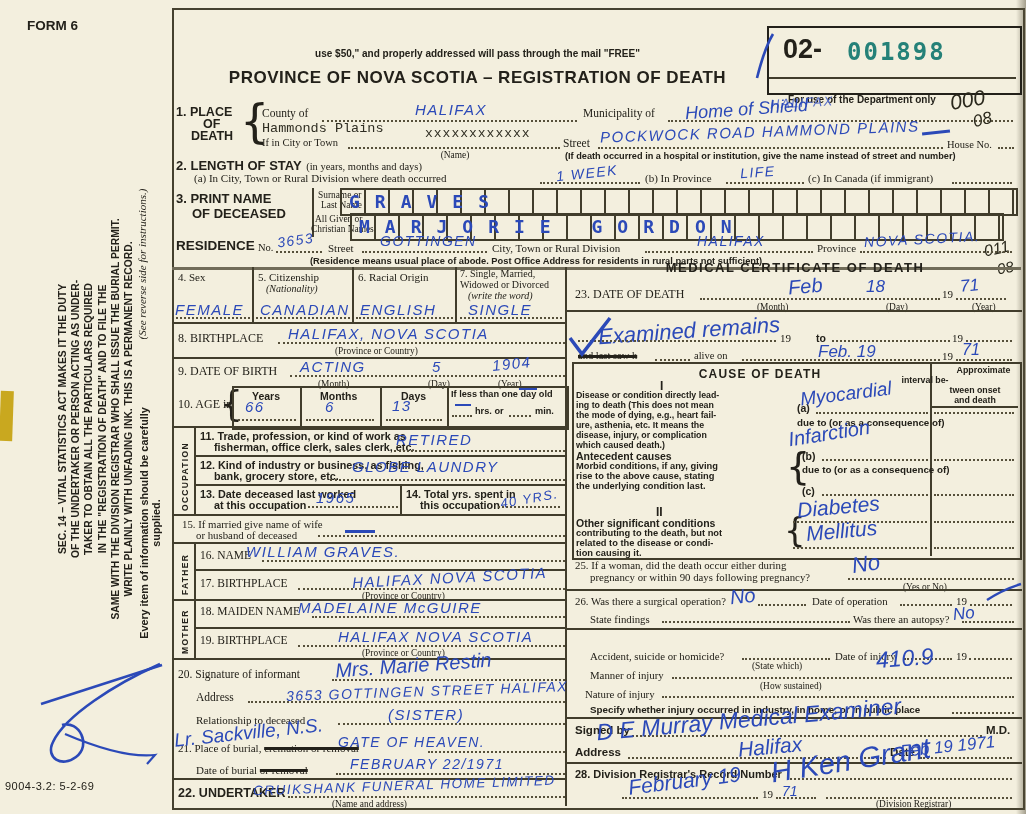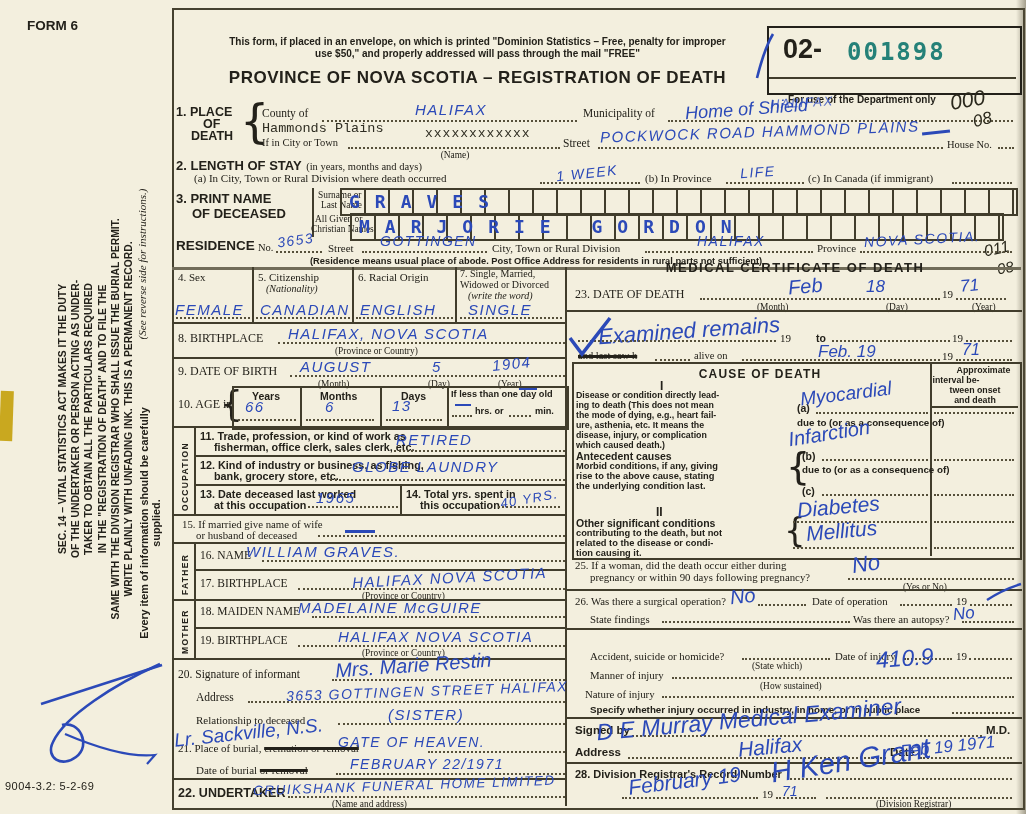--- a/index.html
+++ b/index.html
@@ -52,21 +52,20 @@
   <svg style="left:35px;top:652px" width="135" height="118">
     <path d="M125,12 C80,32 30,64 18,90 C10,106 27,116 41,105 C57,93 44,68 27,73" stroke="#2b49b8" stroke-width="2.6" fill="none"></path>
     <path d="M6,52 L127,13" stroke="#2b49b8" stroke-width="2.4" fill="none"></path>
     <path d="M30,82 C58,94 92,106 120,103 L112,112" stroke="#2b49b8" stroke-width="2.2" fill="none"></path>
   </svg>
   <div class="n" style="left:5px;top:780px;font-size:11px;letter-spacing:.5px">9004-3.2: 5-2-69</div>
 
   <div style="position:absolute;left:172px;top:8px;width:849px;height:798px;border:2px solid #45412f"></div>
   <div style="position:absolute;left:1016px;top:0;width:10px;height:814px;background:linear-gradient(90deg,rgba(0,0,0,0),rgba(84,78,60,.5))"></div>
 
-  <div class="t ctr" style="left:205px;top:36px;width:545px;font-size:10px">This form, if placed in an envelope, on which is printed "Dominion Statistics – Free, penalty for improper</div>
   <div class="t ctr" style="left:205px;top:48px;width:545px;font-size:10px">use $50," and properly addressed will pass through the mail "FREE"</div>
   <div class="t ctr" style="left:205px;top:68px;width:545px;font-size:17px;letter-spacing:.5px">PROVINCE OF NOVA SCOTIA – REGISTRATION OF DEATH</div>
 
   <div style="position:absolute;left:767px;top:26px;width:251px;height:65px;border:2.5px solid #23211a"></div>
   <div class="t" style="left:783px;top:34px;font-size:27px">02-</div>
   <div class="n" style="left:847px;top:38px;font-size:24px;font-weight:bold;font-family:'DejaVu Sans Mono',monospace;color:#0f766e;letter-spacing:2px;opacity:.9">001898</div>
   <div class="hl" style="left:769px;top:77px;width:247px"></div>
   <svg style="left:753px;top:32px" width="22" height="50">
     <path d="M4,46 C8,30 14,12 20,2" stroke="#2b49b8" stroke-width="2.6" fill="none"></path>
   </svg>
@@ -91,20 +90,21 @@
   <div class="n sf" style="left:262px;top:137px;font-size:10.5px">If in City or Town</div>
   <div class="dl" style="left:348px;top:147px;width:212px"></div>
   <div class="typed" style="left:425px;top:126px;font-size:13px;letter-spacing:1px">xxxxxxxxxxxx</div>
   <div class="ss ctr" style="left:390px;top:150px;width:130px">(Name)</div>
   <div class="n sf" style="left:563px;top:137px;font-size:11.5px">Street</div>
   <div class="dl" style="left:598px;top:147px;width:345px"></div>
   <div class="hw" style="left:600px;top:123px;transform:rotate(-2deg)">POCKWOCK ROAD HAMMOND PLAINS</div>
   <div class="n sf" style="left:947px;top:139px;font-size:10.5px">House No.</div>
   <div style="position:absolute;left:922px;top:131px;width:28px;height:2.5px;background:var(--ink);transform:rotate(-6deg)"></div>
   <div class="dl" style="left:998px;top:147px;width:16px"></div>
+  <div class="s" style="left:565px;top:151px;font-size:9.2px">(If death occurred in a hospital or institution, give the name instead of street and number)</div>
   <div class="n" style="left:984px;top:240px;font-size:16px;font-style:italic;color:#2a281c;transform:rotate(-12deg)">011</div>
   <div class="n" style="left:997px;top:259px;font-size:15px;font-style:italic;color:#2a281c;transform:rotate(-12deg)">08</div>
 
   <div style="position:absolute;left:176px;top:156px;white-space:nowrap">
     <span style="font-weight:bold;font-size:13px">2. LENGTH OF STAY</span>
     <span class="sf" style="font-size:10.5px">(in years, months and days)</span>
   </div>
   <div class="n sf" style="left:194px;top:172px">(a) In City, Town or Rural Division where death occurred</div>
   <div class="dl" style="left:540px;top:182px;width:100px"></div>
   <div class="hw" style="left:556px;top:165px;font-size:14px;transform:rotate(-6deg)">1 WEEK</div>
@@ -164,21 +164,21 @@
   <div class="hw" style="left:468px;top:301px">SINGLE</div>
   <div class="hl" style="left:172px;top:322px;width:393px"></div>
 
   <div class="n sf" style="left:178px;top:331px;font-size:12px">8. BIRTHPLACE</div>
   <div class="hw" style="left:288px;top:325px">HALIFAX, NOVA SCOTIA</div>
   <div class="dl" style="left:278px;top:342px;width:287px"></div>
   <div class="ss" style="left:335px;top:346px">(Province or Country)</div>
   <div class="hl" style="left:172px;top:357px;width:393px"></div>
 
   <div class="n sf" style="left:178px;top:364px;font-size:12px">9. DATE OF BIRTH</div>
-  <div class="hw" style="left:300px;top:358px">AUGUST</div>
+  <div class="hw" style="left:300px;top:358px">ACTING</div>
   <div class="hw" style="left:432px;top:358px">5</div>
   <div class="hw" style="left:492px;top:355px;transform:rotate(-6deg)">1904</div>
   <div class="dl" style="left:290px;top:375px;width:275px"></div>
   <div class="ss" style="left:318px;top:379px">(Month)</div>
   <div class="ss" style="left:428px;top:379px">(Day)</div>
   <div class="ss" style="left:498px;top:379px">(Year)</div>
 
   <div class="n sf" style="left:178px;top:397px;font-size:12px">10. AGE in</div>
   <div class="br" style="left:220px;top:388px;font-size:36px">{</div>
   <div style="position:absolute;left:232px;top:386px;width:333px;height:40px;border:2px solid var(--line)"></div>
@@ -316,21 +316,21 @@
   <div class="scr" style="left:962px;top:341px;font-size:16px">71</div>
   <div class="dl" style="left:956px;top:359px;width:56px"></div>
   <svg style="left:566px;top:312px" width="48" height="48">
     <polyline points="4,26 16,42 44,6" stroke="#2b49b8" stroke-width="3.5" fill="none"></polyline>
   </svg>
 
   <div style="position:absolute;left:572px;top:362px;width:446px;height:194px;border:2px solid var(--line)"></div>
   <div class="vl" style="left:930px;top:362px;height:194px"></div>
   <div class="t ctr" style="left:600px;top:367px;width:320px;font-size:12px;letter-spacing:1.2px">CAUSE OF DEATH</div>
   <div class="s ctr" style="left:932px;top:365px;width:103px;font-size:8.8px">Approximate</div>
-  <div class="s ctr" style="left:919px;top:375px;width:74px;font-size:8.8px">interval be-</div>
+  <div class="s ctr" style="left:888px;top:375px;width:74px;font-size:8.8px">interval be-</div>
   <div class="s ctr" style="left:932px;top:385px;width:86px;font-size:8.8px">tween onset</div>
   <div class="s ctr" style="left:932px;top:395px;width:86px;font-size:8.8px">and death</div>
   <div class="hl" style="left:930px;top:406px;width:88px"></div>
   <div class="t" style="left:660px;top:379px;font-size:12px">I</div>
   <div class="t" style="left:576px;top:390px;font-size:8.8px">Disease or condition directly lead-</div>
   <div class="t" style="left:576px;top:400px;font-size:8.8px">ing to death (This does not mean</div>
   <div class="t" style="left:576px;top:410px;font-size:8.8px">the mode of dying, e.g., heart fail-</div>
   <div class="t" style="left:576px;top:420px;font-size:8.8px">ure, asthenia, etc. It means the</div>
   <div class="t" style="left:576px;top:430px;font-size:8.8px">disease, injury, or complication</div>
   <div class="t" style="left:576px;top:440px;font-size:8.8px">which caused death.)</div>

